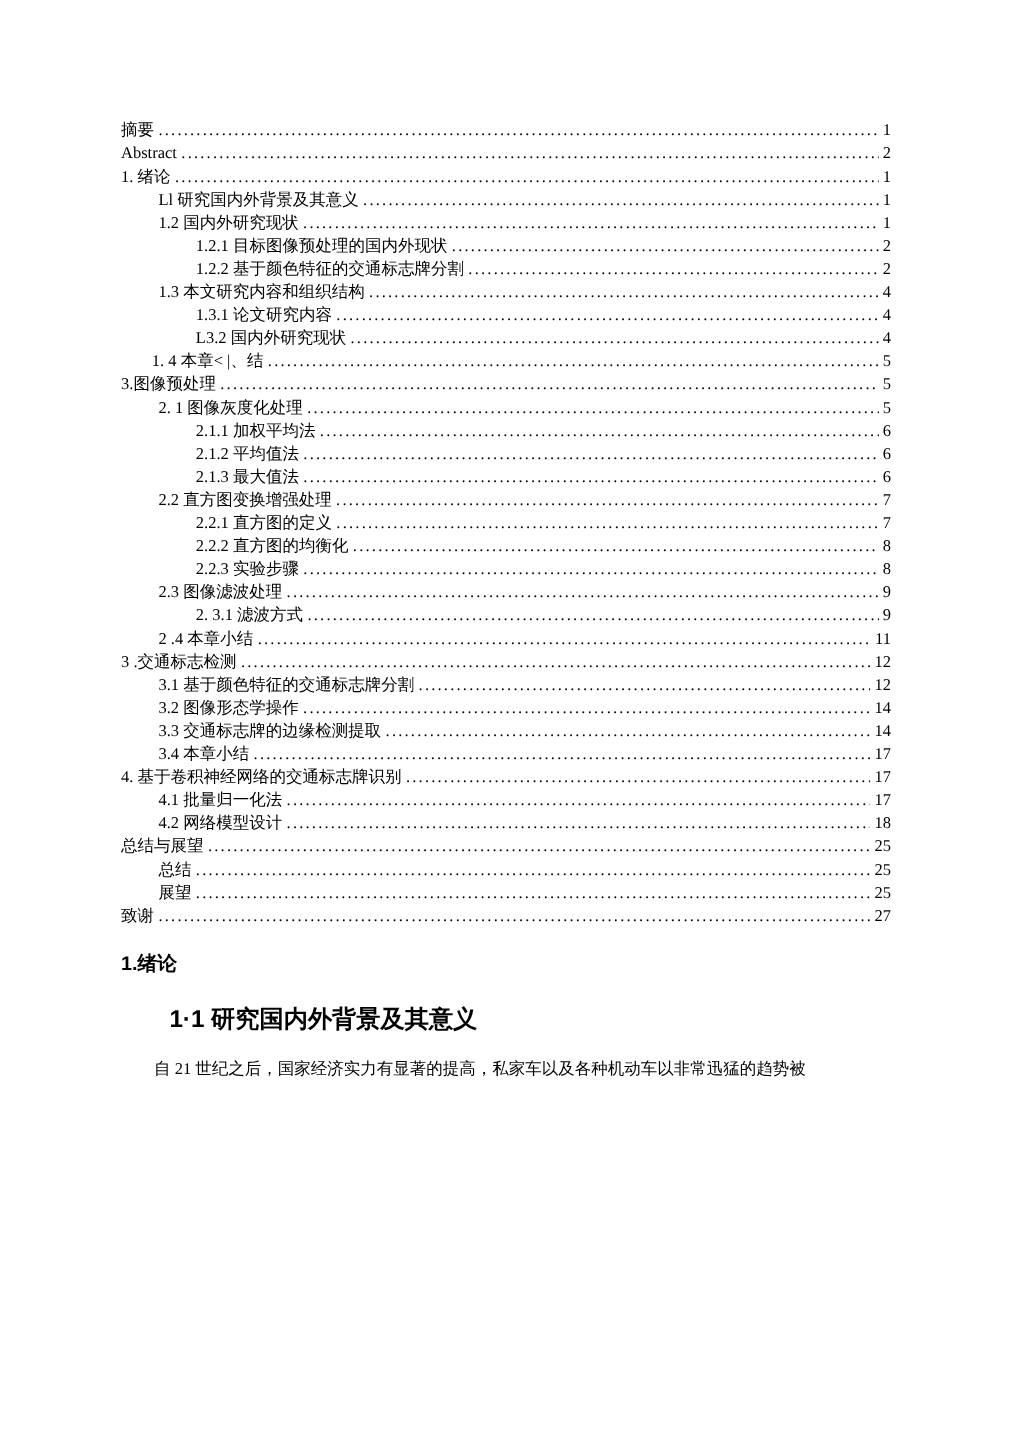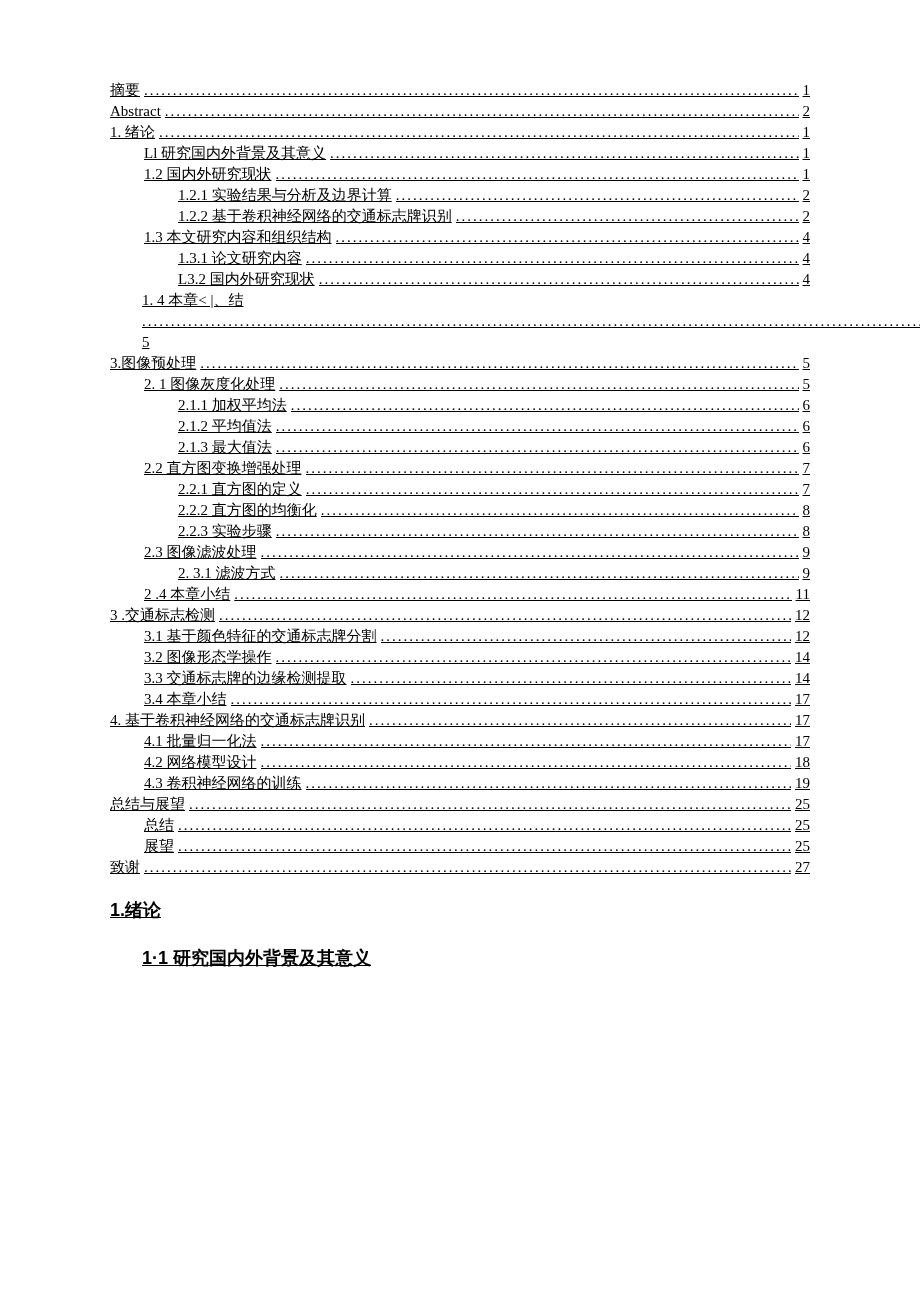--- a/index.html
+++ b/index.html
@@ -7,23 +7,22 @@
     padding: 0;
     background: #fff;
     font-family: "SimSun", "Times New Roman", serif;
     font-size: 15px;
     color: #000;
   }
   .page {
     width: 920px;
     height: 1289px;
     box-sizing: border-box;
-    padding: 80px 110px 0 110px;
+    padding: 109px 110px 0 110px;
     position: relative;
-    text-decoration: underline;
   }
   .toc-line {
     display: flex;
     align-items: baseline;
     white-space: nowrap;
     line-height: 1.4;
     margin-bottom: 0px;
   }
   .toc-label {
     flex: 0 0 auto;
@@ -36,33 +35,33 @@
   }
   .toc-dots::after {
     content: "..................................................................................................................................................................";
   }
   .toc-page {
     flex: 0 0 auto;
     text-align: right;
   }
   .indent-1 { padding-left: 34px; }
   .indent-2 { padding-left: 68px; }
-  .indent-3 { padding-left: 28px; flex-direction: column; } 
+  .indent-3 { padding-left: 28px; } 
   .chapter-title {
     text-align: left;
     font-weight: bold;
     font-size: 18px;
     margin-top: 20px;
     margin-bottom: 14px;
     font-family: "SimHei", "SimSun", sans-serif;
   }
   .section-title {
     font-weight: bold;
-    font-size: 18px;
-    margin-left: 32px;
+    font-size: 22px;
+    margin-left: 44px;
     margin-top: 24px;
     margin-bottom: 18px;
     font-family: "SimHei", "SimSun", sans-serif;
   }
   .body-text {
     text-indent: 2em;
     line-height: 1.6;
     margin: 0 0 4px 0;
   }
 </style>
@@ -91,26 +90,26 @@
         <span class="toc-label">Ll 研究国内外背景及其意义</span>
         <span class="toc-dots"></span>
         <span class="toc-page">1</span>
       </div>
       <div class="toc-line indent-1">
         <span class="toc-label">1.2  国内外研究现状</span>
         <span class="toc-dots"></span>
         <span class="toc-page">1</span>
       </div>
       <div class="toc-line indent-2">
-        <span class="toc-label">1.2.1  实验结果与分析及边界计算</span>
+        <span class="toc-label">1.2.1  目标图像预处理的国内外现状</span>
         <span class="toc-dots"></span>
         <span class="toc-page">2</span>
       </div>
       <div class="toc-line indent-2">
-        <span class="toc-label">1.2.2  基于卷积神经网络的交通标志牌识别</span>
+        <span class="toc-label">1.2.2  基于颜色特征的交通标志牌分割</span>
         <span class="toc-dots"></span>
         <span class="toc-page">2</span>
       </div>
       <div class="toc-line indent-1">
         <span class="toc-label">1.3  本文研究内容和组织结构</span>
         <span class="toc-dots"></span>
         <span class="toc-page">4</span>
       </div>
       <div class="toc-line indent-2">
         <span class="toc-label">1.3.1 论文研究内容</span>
@@ -220,25 +219,20 @@
       <div class="toc-line indent-1">
         <span class="toc-label">4.1 批量归一化法</span>
         <span class="toc-dots"></span>
         <span class="toc-page">17</span>
       </div>
       <div class="toc-line indent-1">
         <span class="toc-label">4.2 网络模型设计</span>
         <span class="toc-dots"></span>
         <span class="toc-page">18</span>
       </div>
-      <div class="toc-line indent-1">
-        <span class="toc-label">4.3 卷积神经网络的训练</span>
-        <span class="toc-dots"></span>
-        <span class="toc-page">19</span>
-      </div>
       <div class="toc-line ">
         <span class="toc-label">总结与展望</span>
         <span class="toc-dots"></span>
         <span class="toc-page">25</span>
       </div>
       <div class="toc-line indent-1">
         <span class="toc-label">总结</span>
         <span class="toc-dots"></span>
         <span class="toc-page">25</span>
       </div>
@@ -251,14 +245,15 @@
         <span class="toc-label">致谢</span>
         <span class="toc-dots"></span>
         <span class="toc-page">27</span>
       </div>
     </div>
 
   <div class="chapter-title">1.绪论</div>
 
   <div class="section-title">1·1 研究国内外背景及其意义</div>
 
+  <p class="body-text">自 21 世纪之后，国家经济实力有显著的提高，私家车以及各种机动车以非常迅猛的趋势被</p>
 
 </div>
 
 </body></html>

